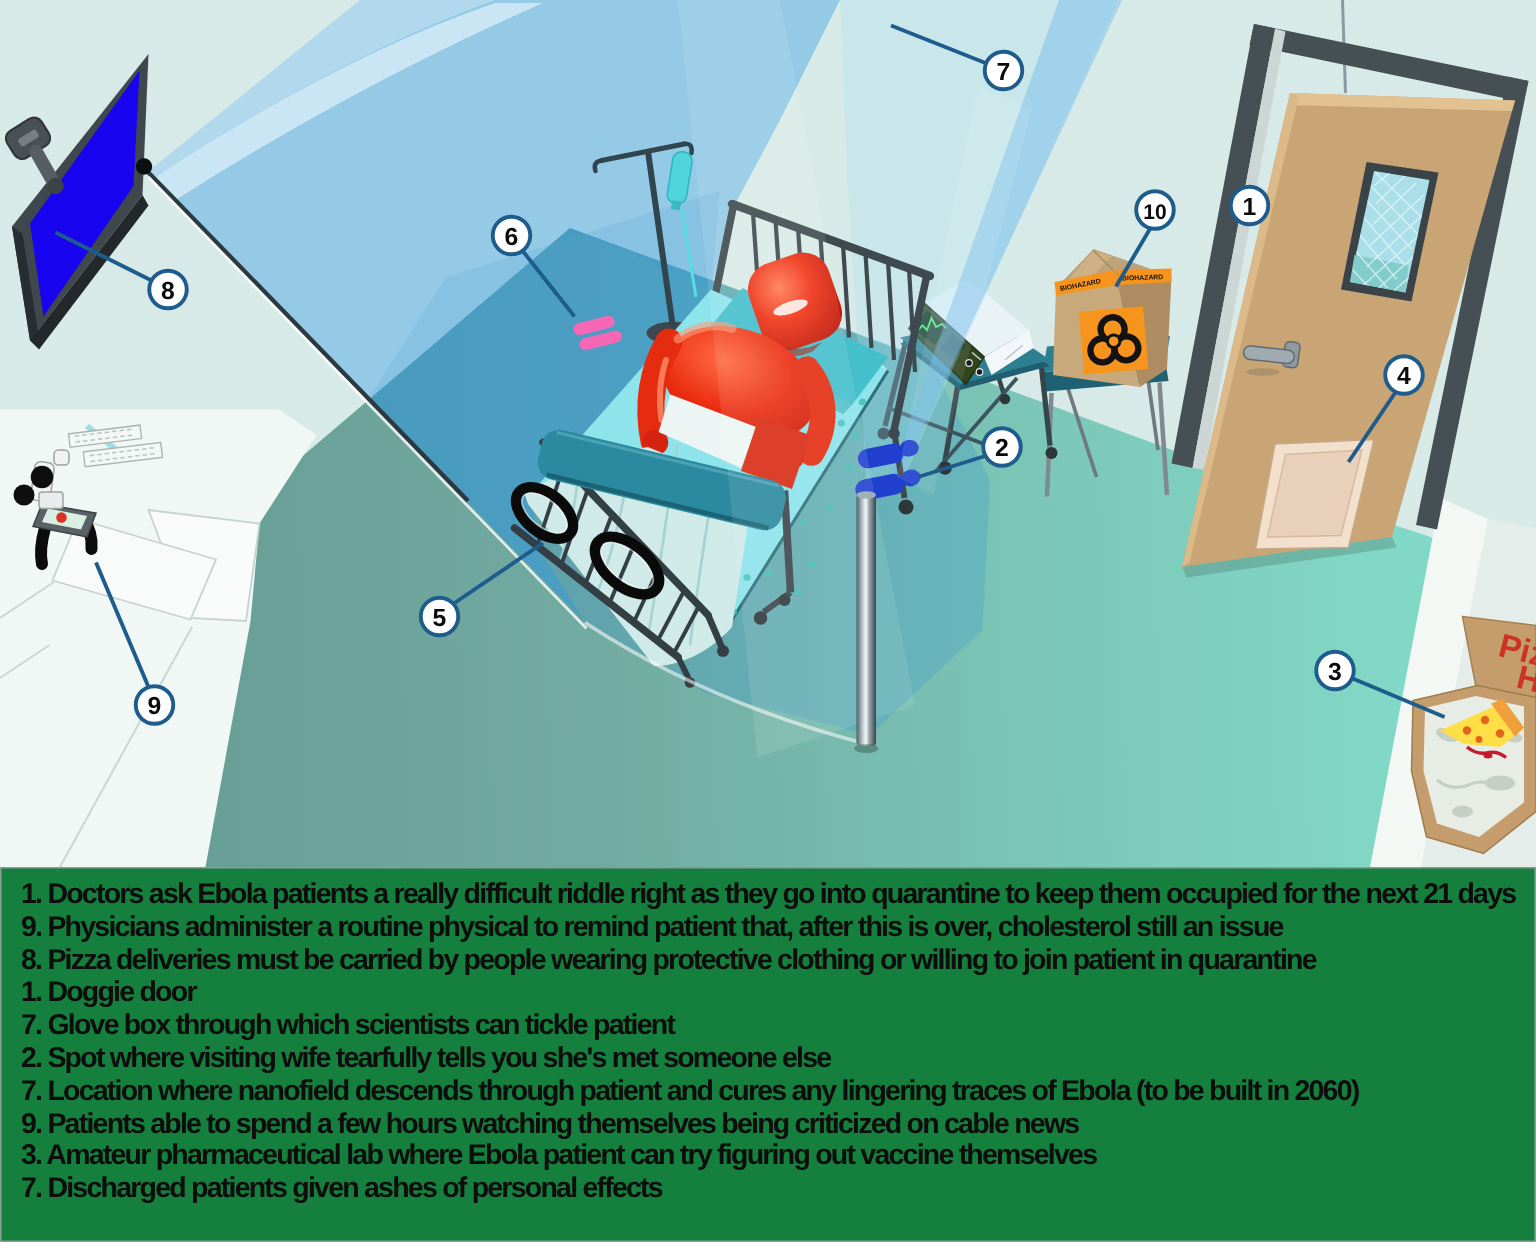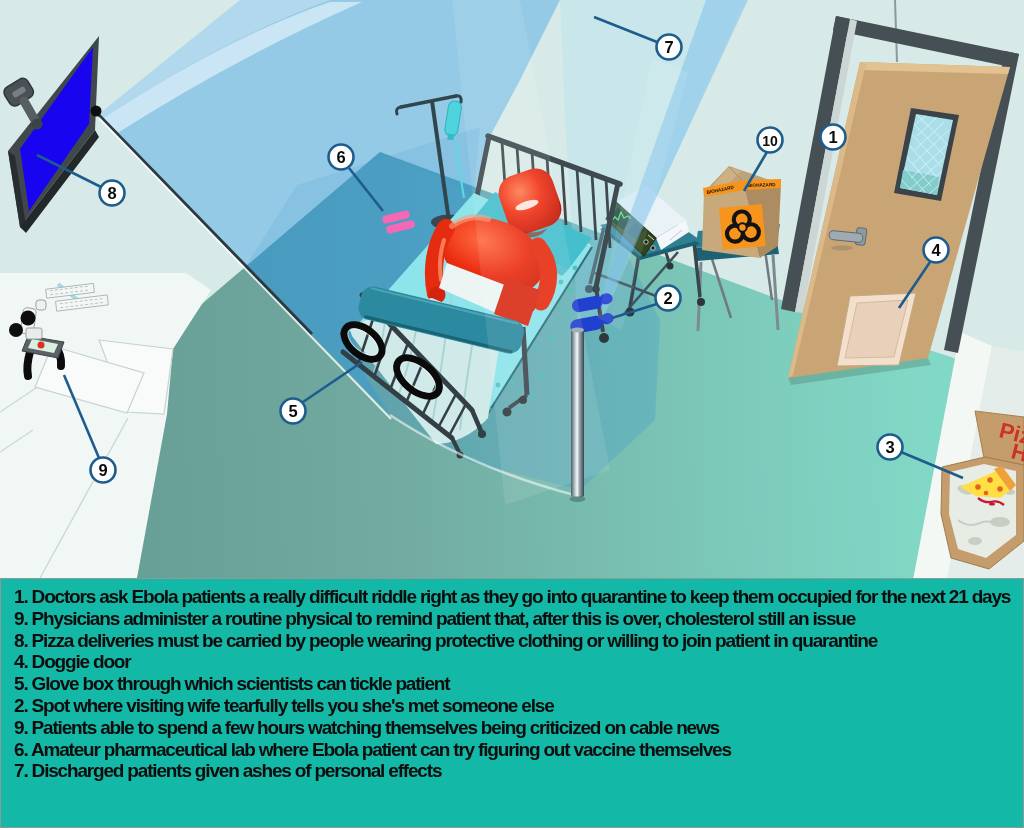--- a/index.html
+++ b/index.html
@@ -1,18 +1,18 @@
 <!DOCTYPE html>
 <html><head>
 <meta charset="utf-8">
 <style>
   html,body{margin:0;padding:0;background:#fff;}
   #page{position:relative;width:1024px;height:830px;overflow:hidden;font-family:"Liberation Sans",sans-serif;}
   #scene{position:absolute;left:0;top:0;}
-  #legend{position:absolute;left:0;top:578px;width:1022px;height:248px;background:#14b8a6;border:1px solid #8d9a98;}
+  #legend{position:absolute;left:0;top:578px;width:1022px;height:248px;background:#15803d;border:1px solid #8d9a98;}
   #legend div{margin:0;padding:0 0 0 13px;font:bold 19px/21.8px "Liberation Sans",sans-serif;color:#0d0d0d;white-space:nowrap;letter-spacing:-1.18px;}
   #legend div:first-child{padding-top:7px;}
 </style>
 </head>
 <body>
 <div id="page">
 <svg id="scene" width="1024" height="580" viewBox="0 0 1024 580">
 <defs>
   <linearGradient id="floorG" gradientUnits="userSpaceOnUse" x1="120" y1="420" x2="930" y2="400">
     <stop offset="0" stop-color="#679e96"></stop>
@@ -448,20 +448,21 @@
   <text x="103" y="476">9</text>
   <circle cx="770" cy="140" r="12.5" fill="#fff" stroke="#1d5c8c" stroke-width="2.6"></circle>
   <text x="770" y="146" font-size="14">10</text>
 </g>
 </svg>
 
 <div id="legend">
 <div>1. Doctors ask Ebola patients a really difficult riddle right as they go into quarantine to keep them occupied for the next 21 days</div>
 <div>9. Physicians administer a routine physical to remind patient that, after this is over, cholesterol still an issue</div>
 <div>8. Pizza deliveries must be carried by people wearing protective clothing or willing to join patient in quarantine</div>
-<div>4. Doggie door</div>
-<div>5. Glove box through which scientists can tickle patient</div>
+<div>1. Doggie door</div>
+<div>7. Glove box through which scientists can tickle patient</div>
 <div>2. Spot where visiting wife tearfully tells you she's met someone else</div>
+<div>7. Location where nanofield descends through patient and cures any lingering traces of Ebola (to be built in 2060)</div>
 <div>9. Patients able to spend a few hours watching themselves being criticized on cable news</div>
-<div>6. Amateur pharmaceutical lab where Ebola patient can try figuring out vaccine themselves</div>
+<div>3. Amateur pharmaceutical lab where Ebola patient can try figuring out vaccine themselves</div>
 <div>7. Discharged patients given ashes of personal effects</div>
 </div>
 </div>
 
 </body></html>

